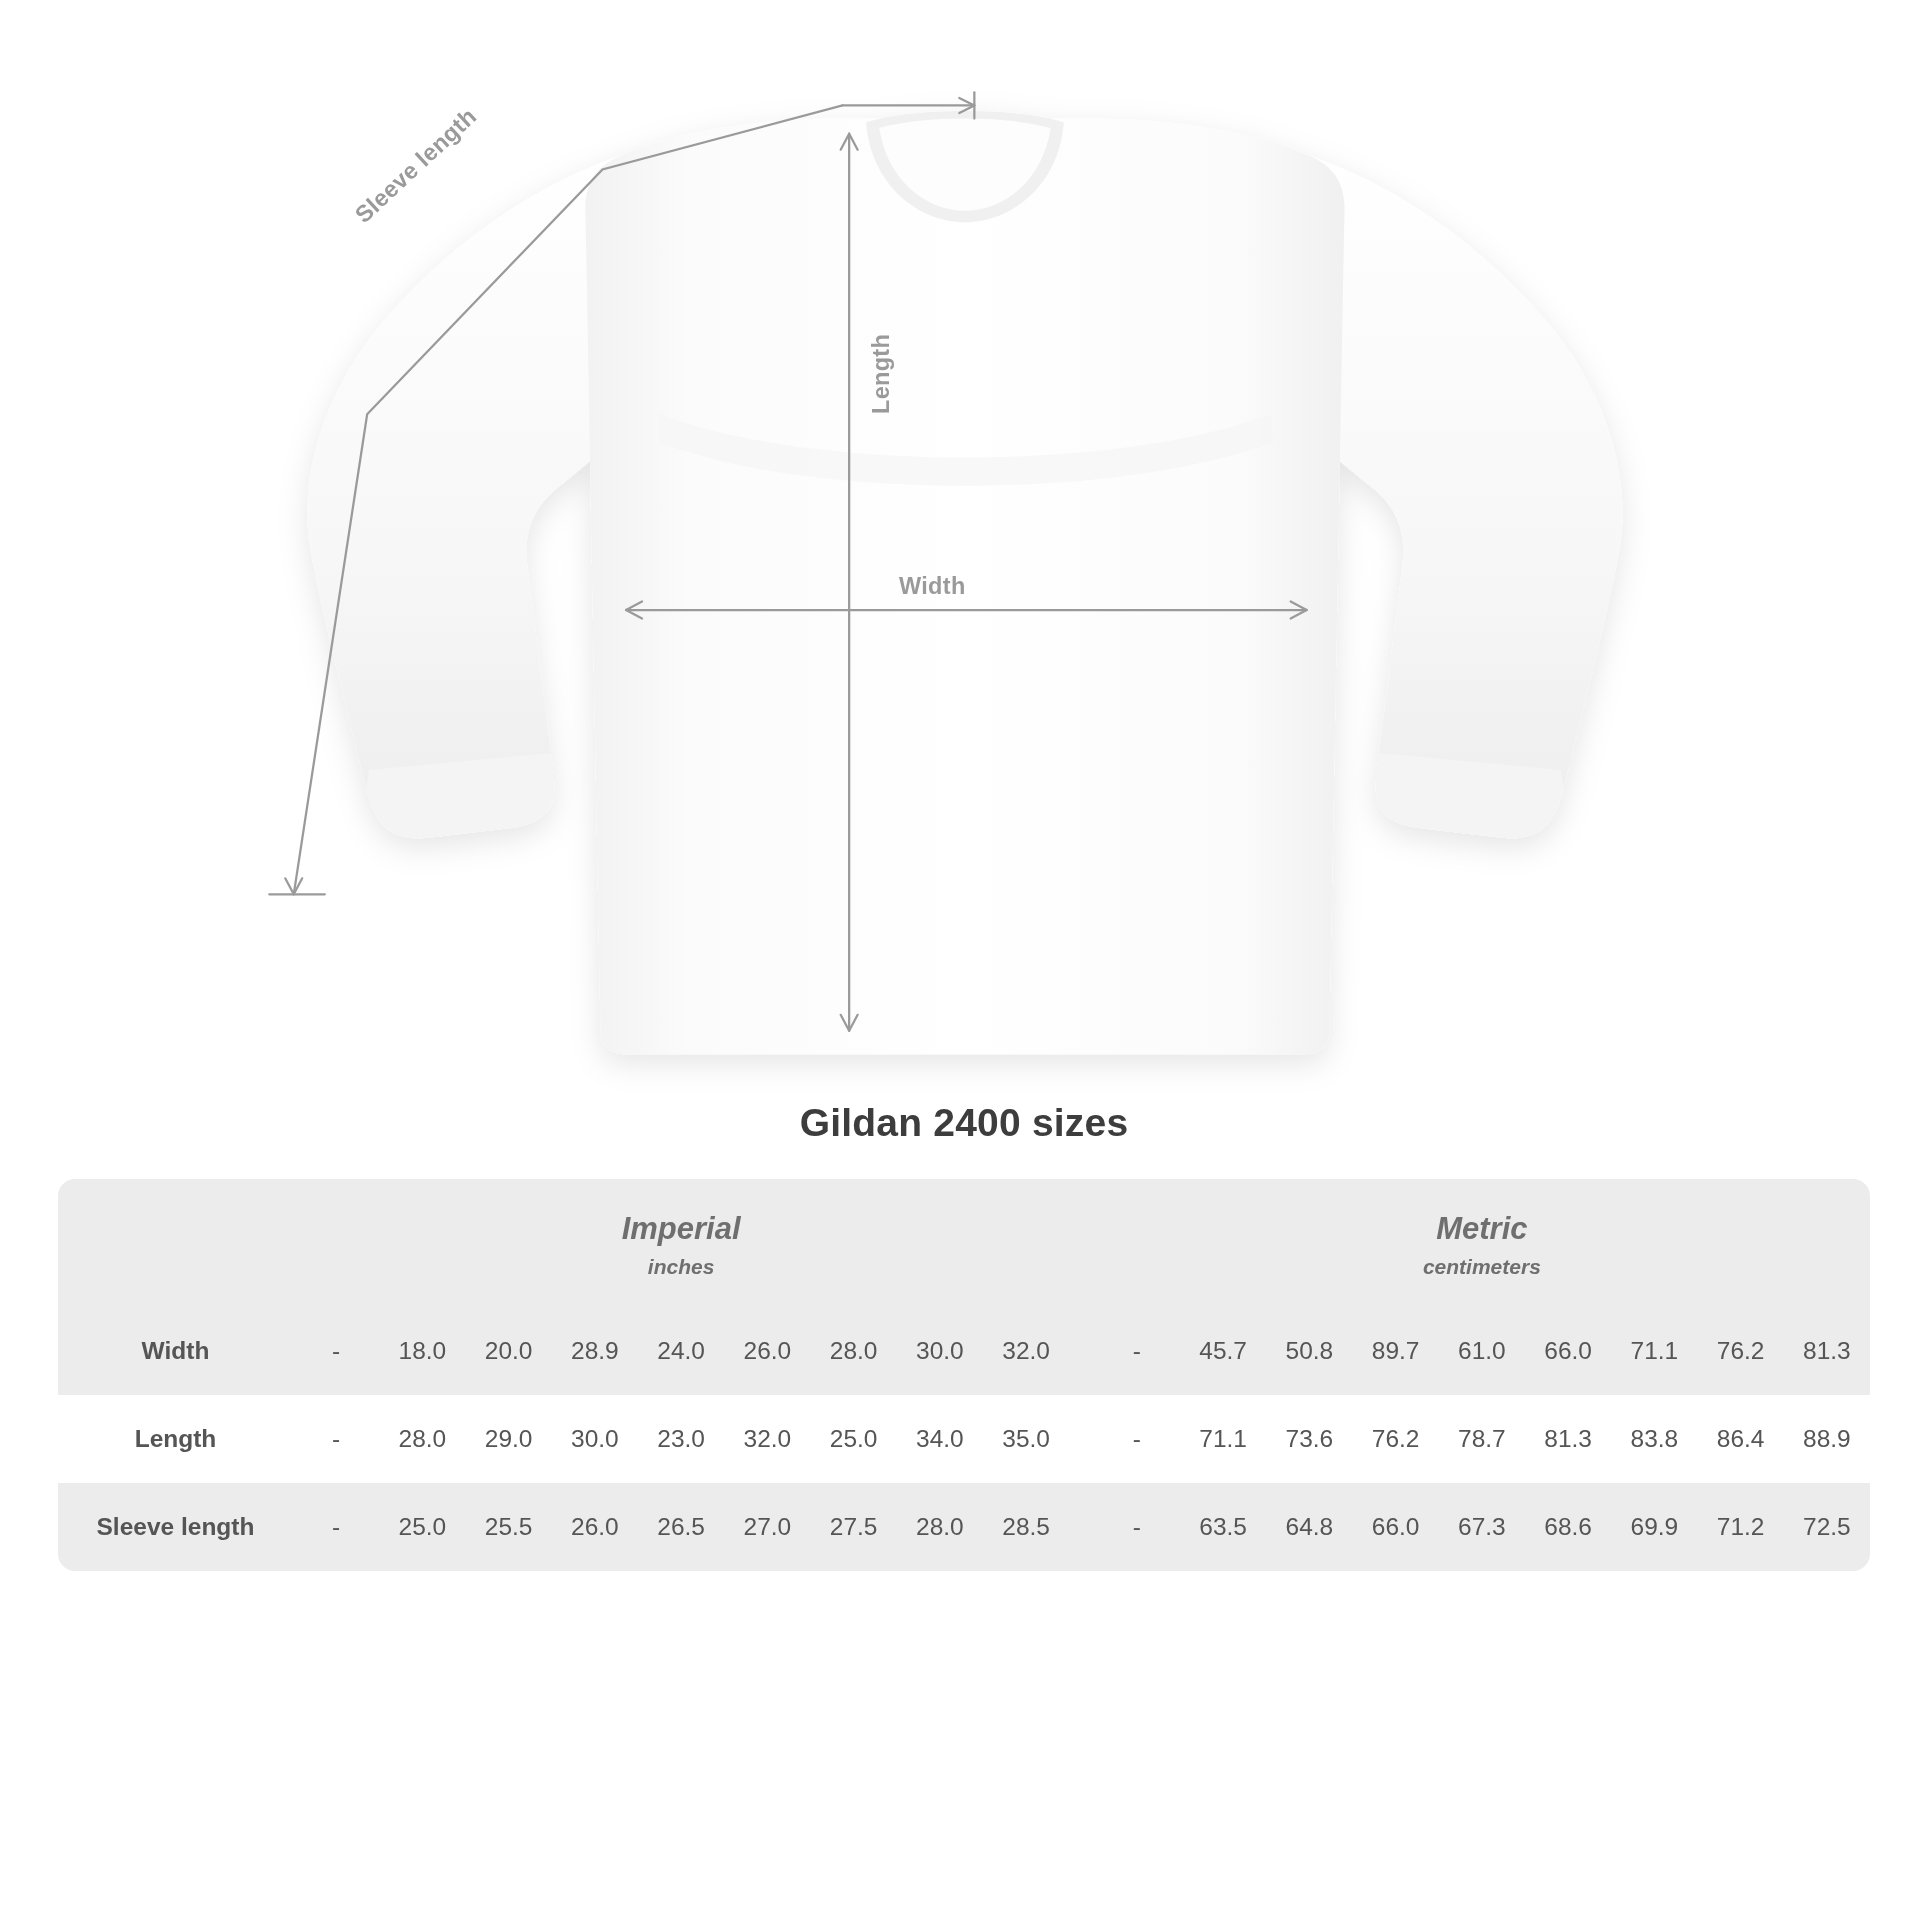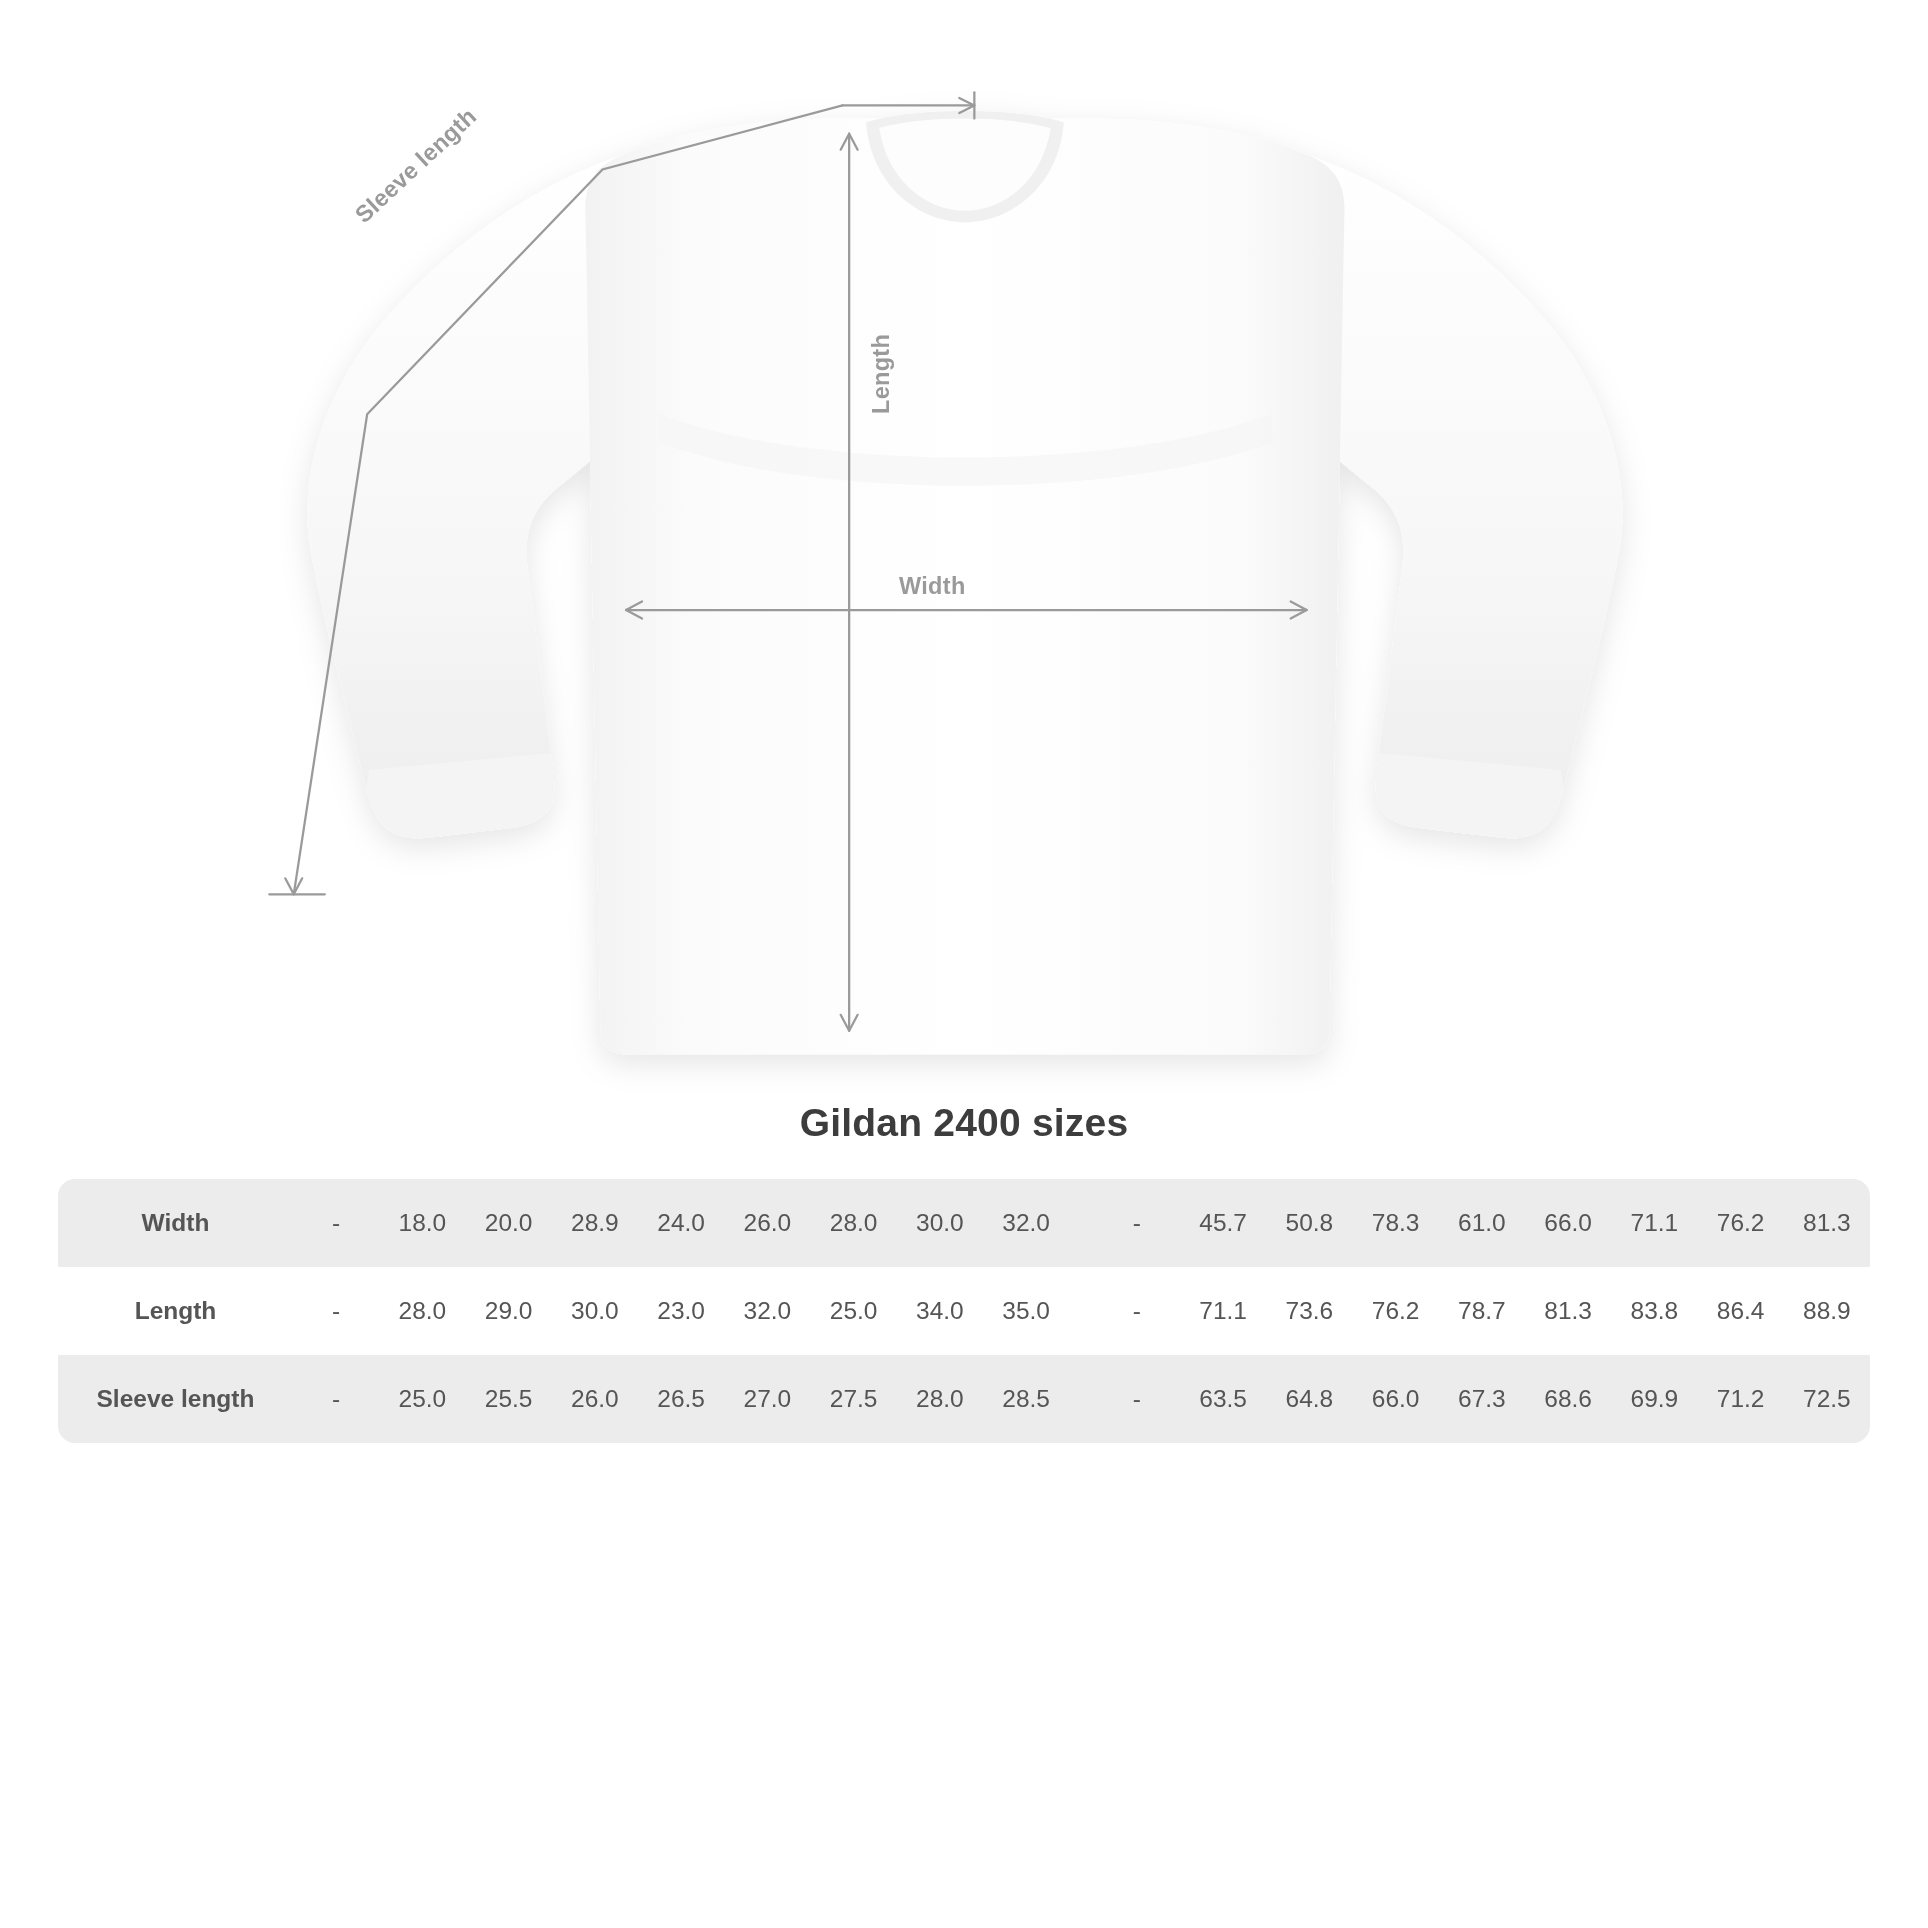--- a/index.html
+++ b/index.html
@@ -257,39 +257,51 @@
 
   <div class="table-wrap">
     <table class="size-table">
       <colgroup>
         <col class="first-col">
         <col span="9">
         <col class="spacer-col">
         <col span="9">
       </colgroup>
       <thead>
+        <tr class="unit-row">
+          <th></th>
+          <th colspan="9">
+            <span class="unit-name">Imperial</span>
+            <span class="unit-sub">inches</span>
+          </th>
+          <th></th>
+          <th colspan="9">
+            <span class="unit-name">Metric</span>
+            <span class="unit-sub">centimeters</span>
+          </th>
+        </tr>
       </thead>
       <tbody>
 
         <tr class="data-row shaded">
           <td class="row-label">Width</td>
           <td>-</td>
           <td>18.0</td>
           <td>20.0</td>
           <td>28.9</td>
           <td>24.0</td>
           <td>26.0</td>
           <td>28.0</td>
           <td>30.0</td>
           <td>32.0</td>
           <td></td>
           <td>-</td>
           <td>45.7</td>
           <td>50.8</td>
-          <td>78.3</td>
+          <td>89.7</td>
           <td>61.0</td>
           <td>66.0</td>
           <td>71.1</td>
           <td>76.2</td>
           <td>81.3</td>
         </tr>
 
         <tr class="data-row plain">
           <td class="row-label">Length</td>
           <td>-</td>

